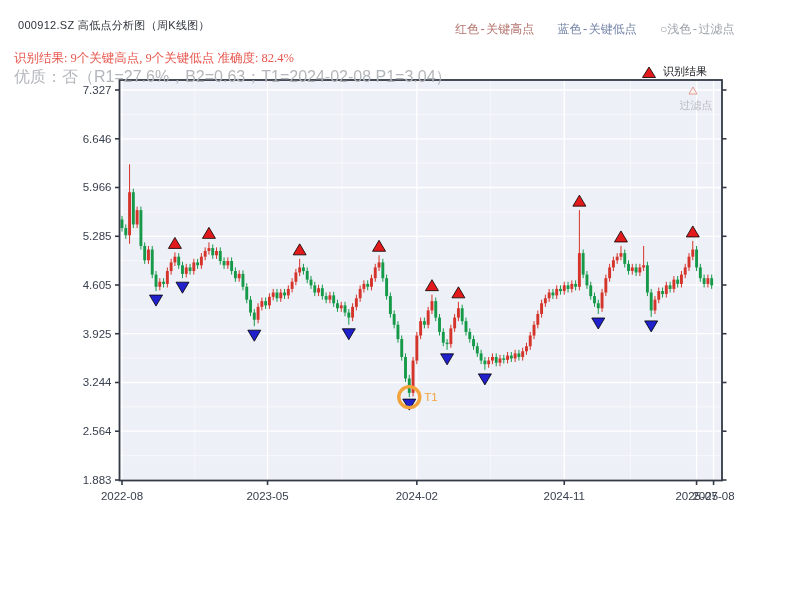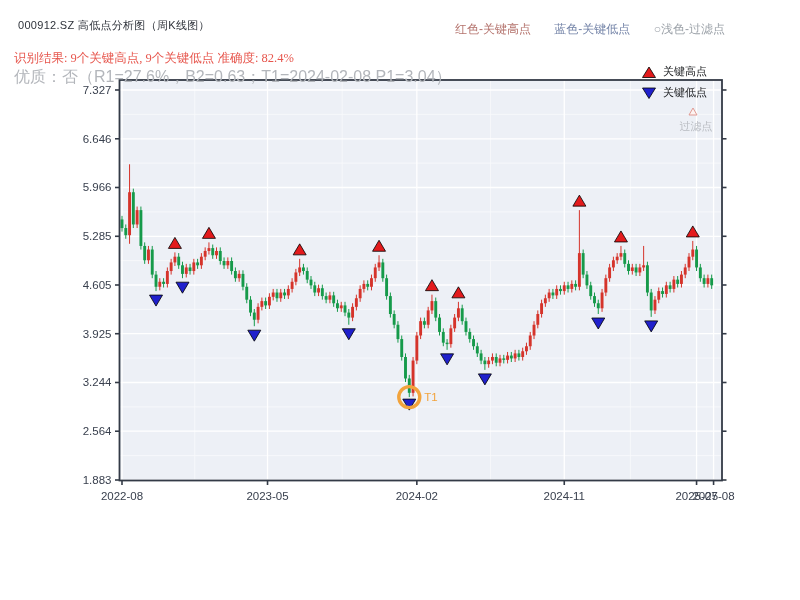--- a/index.html
+++ b/index.html
@@ -7,21 +7,21 @@
     width:800px;height:600px;position:relative;background:#ffffff;
     font-family:"Liberation Sans","DejaVu Sans",sans-serif;overflow:hidden;
   }
   .title{
     position:absolute;left:18px;top:18px;font-size:11px;color:#2e323a;
     letter-spacing:0.3px;
   }
   .legend-top{
     position:absolute;left:455px;top:21px;font-size:12px;white-space:nowrap;
   }
-  .legend-top span{margin-right:20px;}
+  .legend-top span{margin-right:20px;font-family:Liberation Mono, monospace;}
   .legend-top span:last-child{margin-right:0;}
   .sub-red{
     position:absolute;left:14px;top:50px;font-size:12.5px;color:#e7564d;font-family:Liberation Serif, serif;
   }
   .sub-gray{
     position:absolute;left:14px;top:67px;font-size:16px;color:#b3b6bb;
   }
   .chart-wrap{position:absolute;left:0;top:0;width:800px;height:600px;}
   .plot-legend{
     position:absolute;left:641px;top:61px;width:110px;font-size:11px;color:#15171a;
@@ -466,27 +466,21 @@
 
 <div class="sub-red">识别结果: 9个关键高点, 9个关键低点  准确度: 82.4%</div>
 
 <div class="sub-gray">优质：否（R1=27.6%，B2=0.63；T1=2024-02-08 P1=3.04）</div>
 
 <div class="plot-legend">
   <div class="row">
     <svg class="mk" viewBox="0 0 16 14">
       <polygon id="mk-high" points="8,2 14.5,12.5 1.5,12.5" stroke="#000" stroke-width="0.8" fill="#e31a1c"></polygon>
     </svg>
-    <span>关键高点</span>
-  </div>
-  <div class="row">
-    <svg class="mk" viewBox="0 0 16 14">
-      <polygon id="mk-low" points="1.5,2 14.5,2 8,12.5" stroke="#000" stroke-width="0.8" fill="#2020cc"></polygon>
-    </svg>
-    <span>关键低点</span>
+    <span>识别结果</span>
   </div>
   <div class="row filtered">
     <svg class="mk" viewBox="0 0 16 14">
       <polygon id="mk-flt" points="8,4 12,11 4,11" fill="#fdf3f1" stroke-width="1" stroke="#e09a93"></polygon>
     </svg>
     <span>过滤点</span>
   </div>
 </div>
 
 </body></html>

